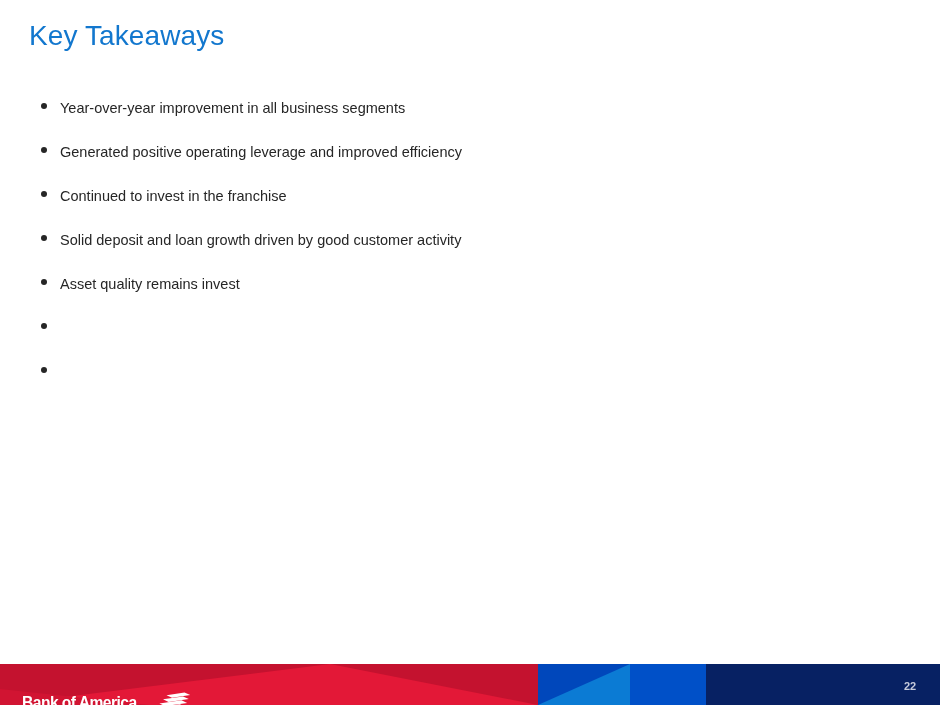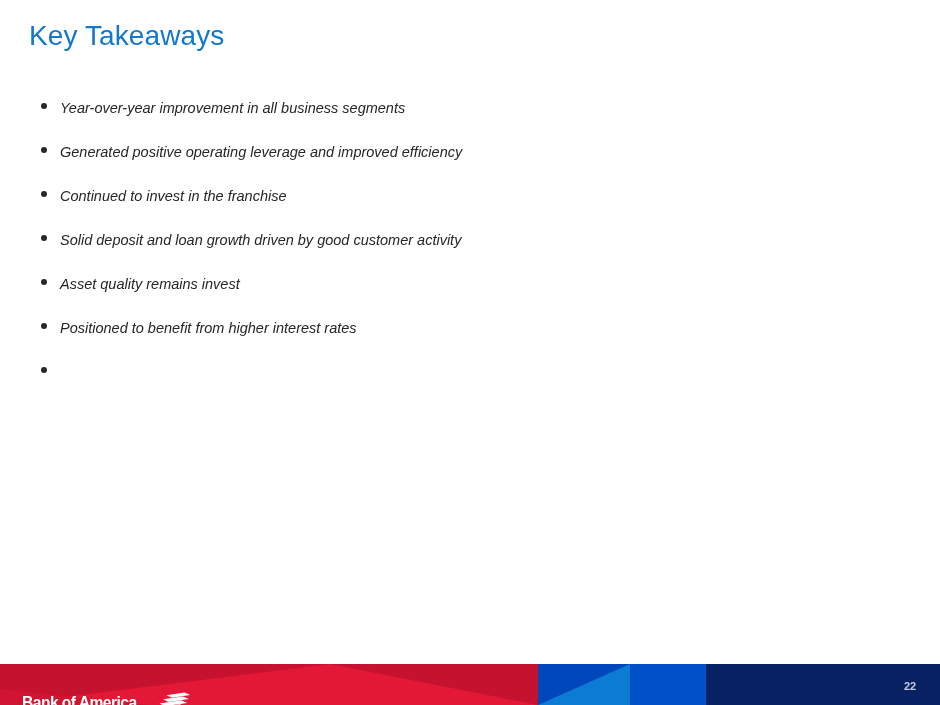--- a/index.html
+++ b/index.html
@@ -55,21 +55,20 @@
     position: absolute;
     left: 5px;
     top: 7px;
     width: 6px;
     height: 6px;
     border-radius: 50%;
     background: #262626;
   }
   .bullet-text {
     display: inline-block;
-    font-style: italic;
   }
 
   
   .footer {
     position: absolute;
     left: 0;
     top: 664px;
     width: 940px;
     height: 41px;
     overflow: hidden;
@@ -201,21 +200,20 @@
     <li class="bullet-item">
       <span class="bullet-dot"></span>
       <span class="bullet-text">Solid deposit and loan growth driven by good customer activity</span>
     </li>
     <li class="bullet-item">
       <span class="bullet-dot"></span>
       <span class="bullet-text">Asset quality remains invest</span>
     </li>
     <li class="bullet-item">
       <span class="bullet-dot"></span>
-      <span class="bullet-text">Positioned to benefit from higher interest rates</span>
     </li>
     <li class="bullet-item">
       <span class="bullet-dot"></span>
     </li>
   </ul>
 
   <div class="footer">
     <div class="fband band-red">
       <div class="red-chev-left"></div>
       <div class="red-chev-right"></div>

